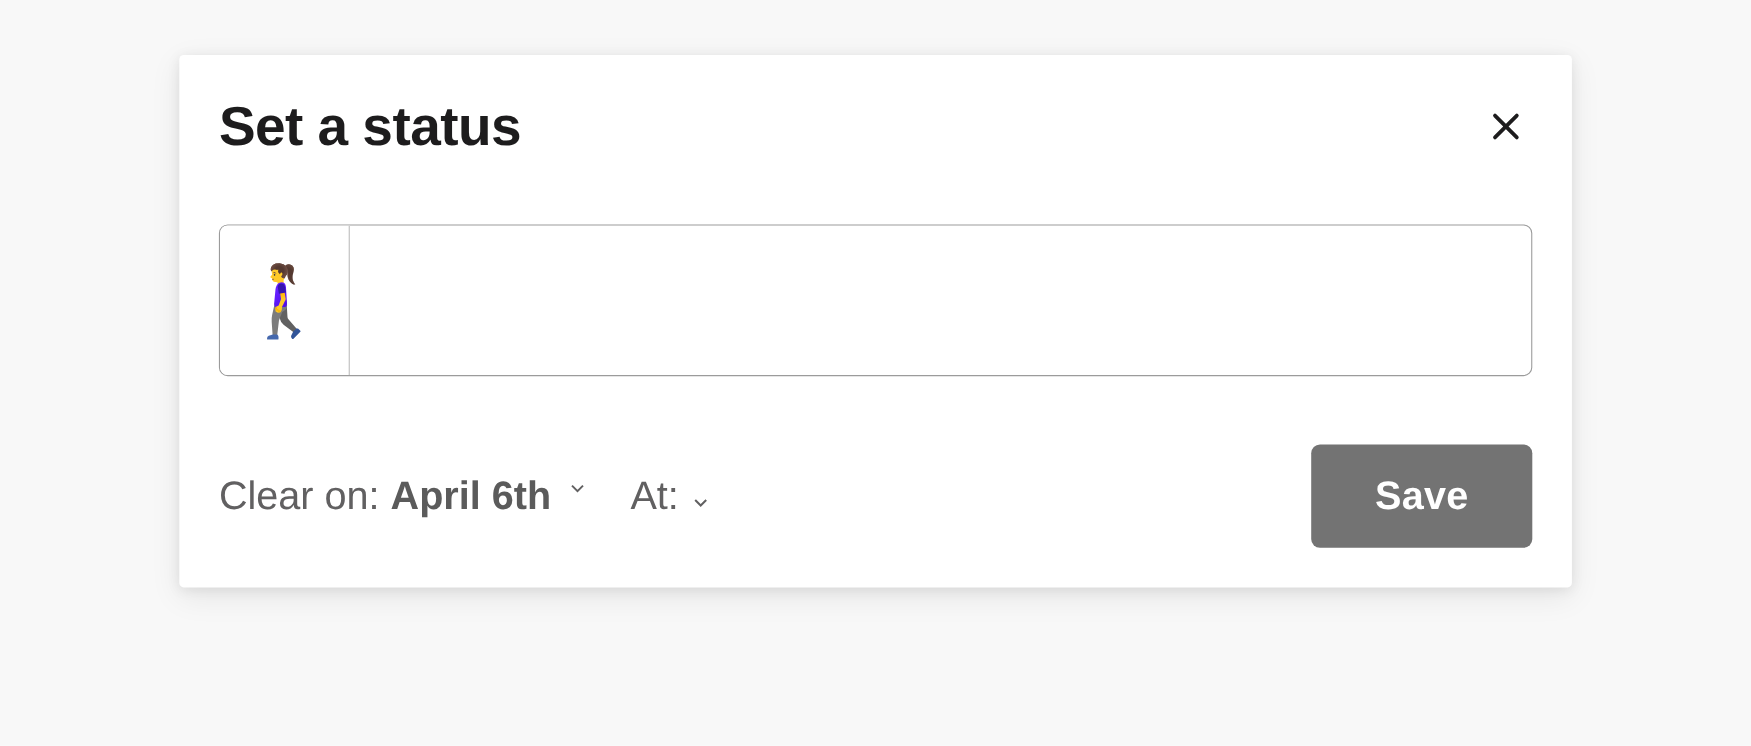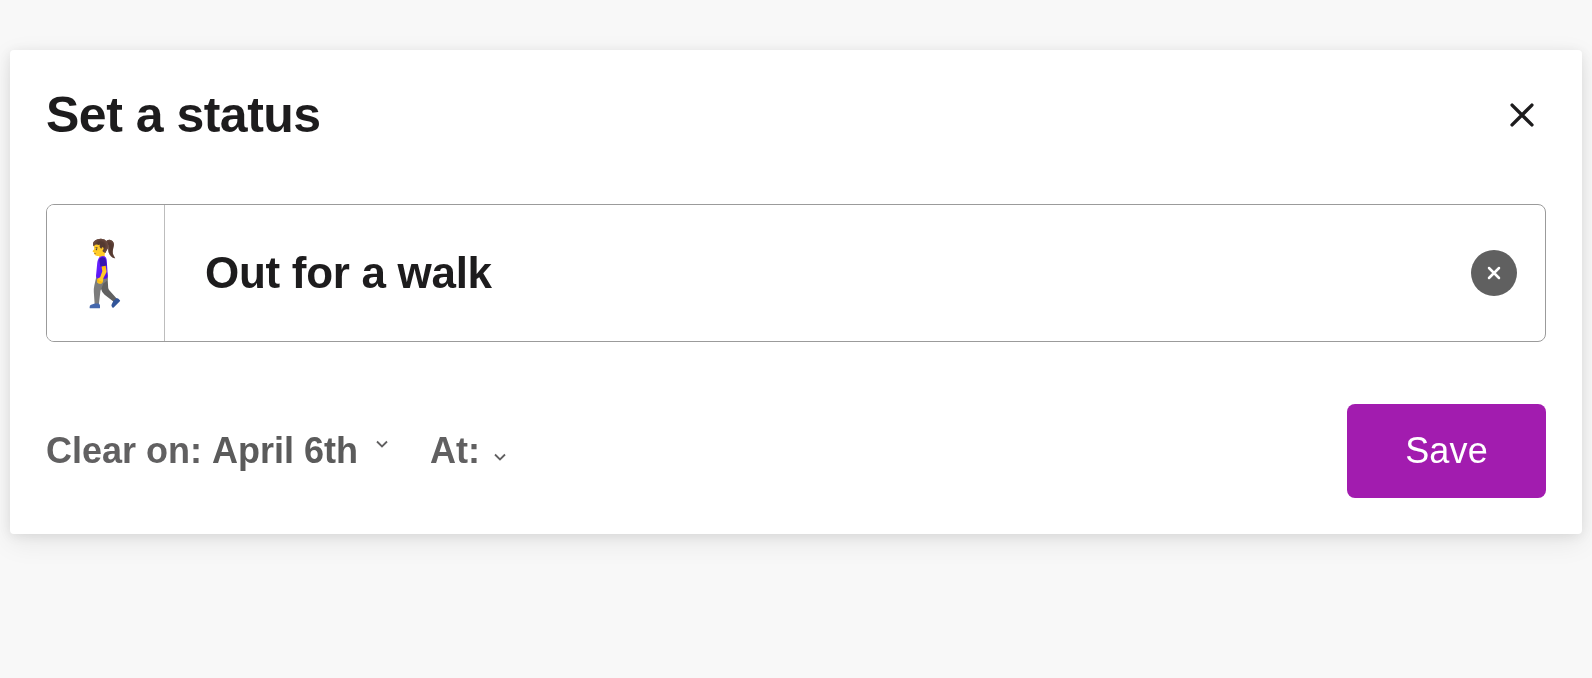--- a/index.html
+++ b/index.html
@@ -14,21 +14,21 @@
       width: 1592px;
       height: 678px;
       display: flex;
       align-items: flex-start;
       justify-content: center;
       padding-top: 50px;
     }
 
     .modal {
       background: #ffffff;
-      width: 1572px;
+      width: 1266px;
       border-radius: 4px;
       box-shadow: 0 2px 12px rgba(0,0,0,0.08), 0 8px 28px rgba(0,0,0,0.08);
       padding: 36px 36px 36px 36px;
     }
 
     .modal-header {
       display: flex;
       justify-content: space-between;
       align-items: center;
       margin-bottom: 60px;
@@ -127,21 +127,21 @@
 
     .clear-schedule {
       display: flex;
       align-items: baseline;
       gap: 10px;
       font-size: 36px;
       color: #616061;
     }
 
     .clear-schedule .label {
-      font-weight: 700;
+      font-weight: 400;
       color: #616061;
     }
 
     .dropdown {
       display: inline-flex;
       align-items: flex-start;
       gap: 14px;
       cursor: pointer;
       background: none;
       border: none;
@@ -167,24 +167,24 @@
     }
 
     .at-group {
       margin-left: 28px;
       display: inline-flex;
       align-items: baseline;
       gap: 10px;
     }
 
     .save-btn {
-      background: #a21caf;
+      background: #737373;
       color: #ffffff;
       font-size: 36px;
-      font-weight: 400;
+      font-weight: 700;
       border: none;
       border-radius: 8px;
       padding: 26px 58px;
       cursor: pointer;
       letter-spacing: 0.2px;
     }
   </style>
 </head>
 <body>
 
@@ -195,28 +195,20 @@
     <button class="close-btn" aria-label="Close">
       <svg viewBox="0 0 24 24" fill="none">
         <path d="M5 5 L19 19 M19 5 L5 19" stroke-linecap="round"></path>
       </svg>
     </button>
   </div>
 
   <div class="status-row">
     <div class="emoji-box">
       <span>🚶‍♀️</span>
-    </div>
-    <div class="status-input-wrap">
-      <input class="status-input" type="text" value="Out for a walk" style="">
-      <button class="clear-input-btn" aria-label="Clear status text">
-        <svg viewBox="0 0 24 24" fill="none">
-          <path d="M6 6 L18 18 M18 6 L6 18" stroke-linecap="round"></path>
-        </svg>
-      </button>
     </div>
   </div>
 
   <div class="footer-row">
     <div class="clear-schedule">
       <span class="label">Clear on:</span>
       <button class="dropdown">
         <span class="value">April 6th</span>
         <svg viewBox="0 0 24 24">
           <path d="M6 9 L12 15 L18 9"></path>

